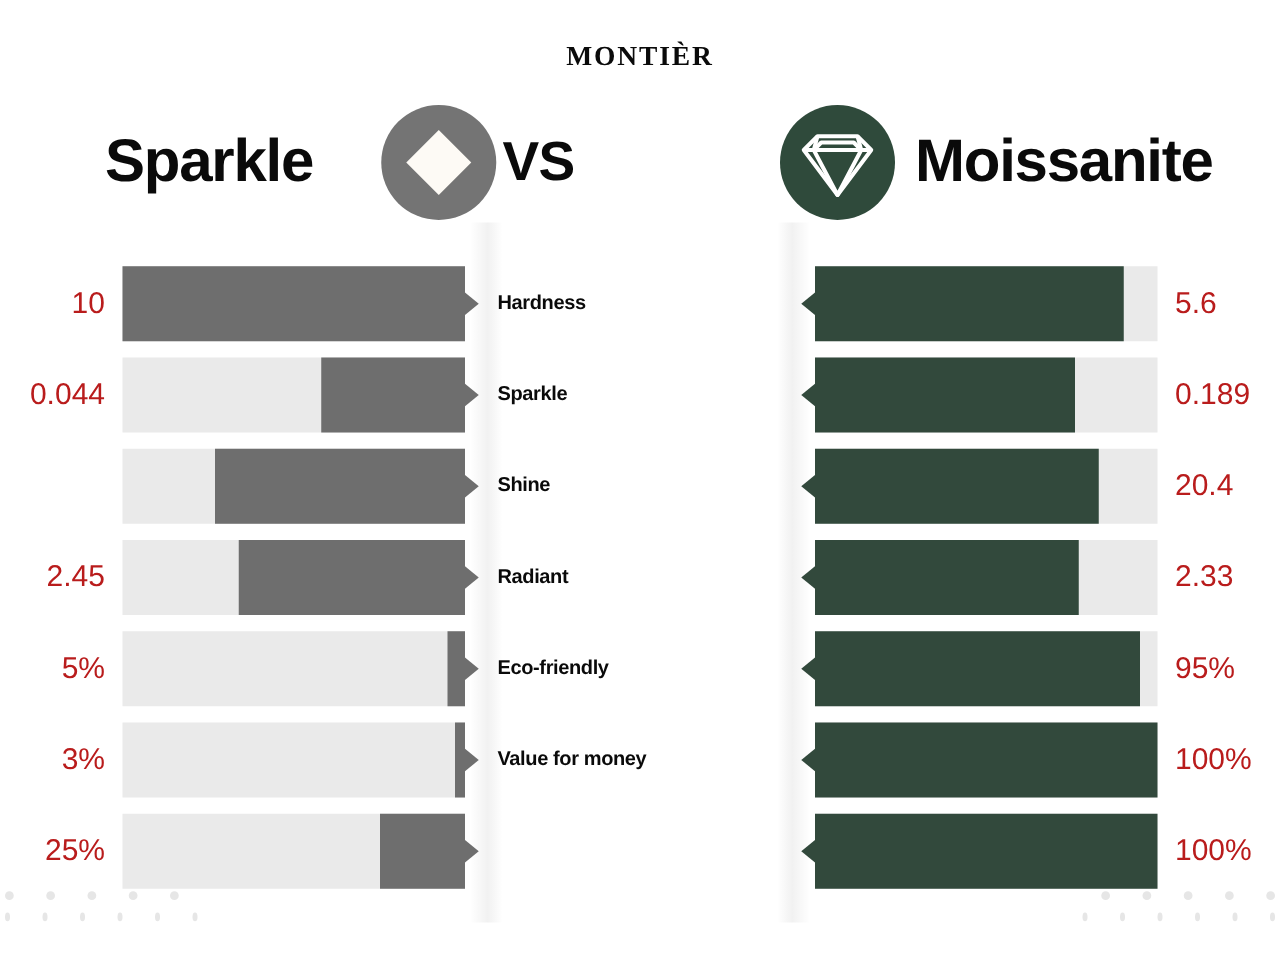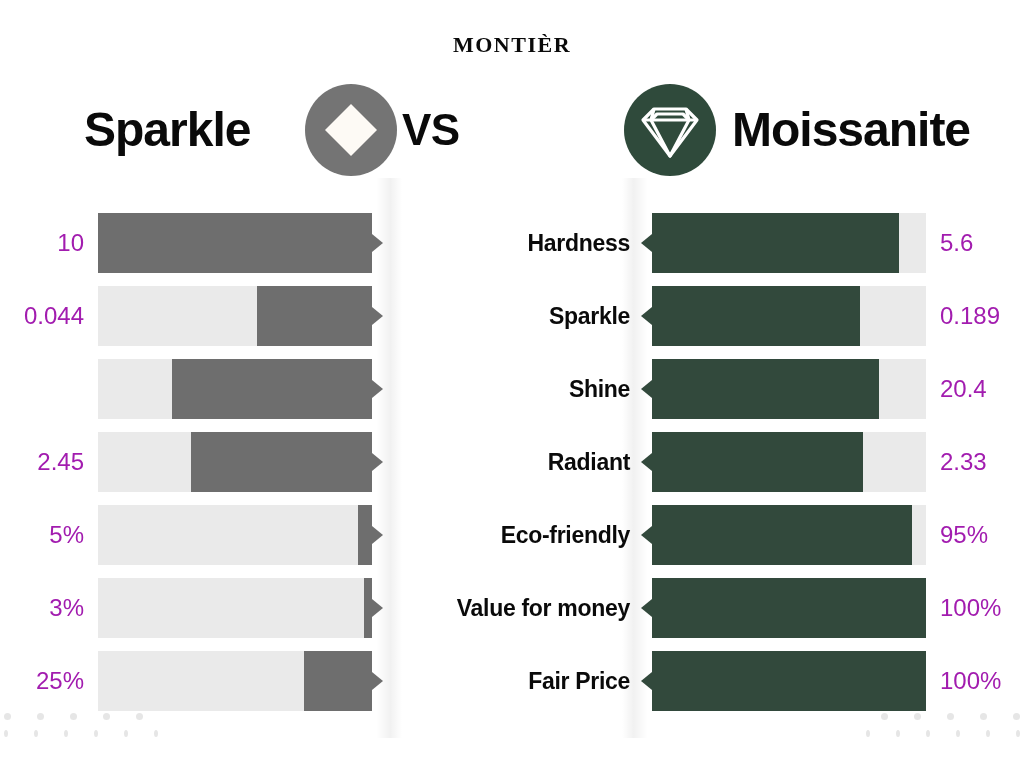--- a/index.html
+++ b/index.html
@@ -94,21 +94,21 @@
     width: 1024px;
   }
 
   
   .value {
     position: absolute;
     top: 0;
     height: 60px;
     line-height: 60px;
     font-size: 24px;
-    color: #a21caf;
+    color: #b91c1c;
     white-space: nowrap;
   }
   .value.left  { left: 0;    width: 84px; text-align: right; }
   .value.right { left: 940px; width: 84px; text-align: left; }
 
   
   .track {
     position: absolute;
     top: 0;
     height: 60px;
@@ -139,22 +139,22 @@
   .arrow.right { left: 641px; border-right: 11px solid #32493c; }
 
   
   .criterion {
     position: absolute;
     left: 398px;
     top: 0;
     width: 232px;
     height: 60px;
     line-height: 60px;
-    text-align: right;
-    font-size: 23px;
+    text-align: left;
+    font-size: 16px;
     font-weight: 700;
     color: #0a0a0a;
     letter-spacing: -0.3px;
   }
 
   
   .gutter {
     position: absolute;
     top: 178px;
     width: 26px;
@@ -299,21 +299,20 @@
           <div class="fill right" style="width:100%"></div>
         </div>
         <div class="value right">100%</div>
       </div>
       <div class="row">
         <div class="value left">25%</div>
         <div class="track left">
           <div class="fill left" style="width:25%"></div>
         </div>
         <div class="arrow left"></div>
-        <div class="criterion">Fair Price</div>
         <div class="arrow right"></div>
         <div class="track right">
           <div class="fill right" style="width:100%"></div>
         </div>
         <div class="value right">100%</div>
       </div>
     </div>
 
   <div class="dots dl" id="dots-left">
       <div class="dot-row">

